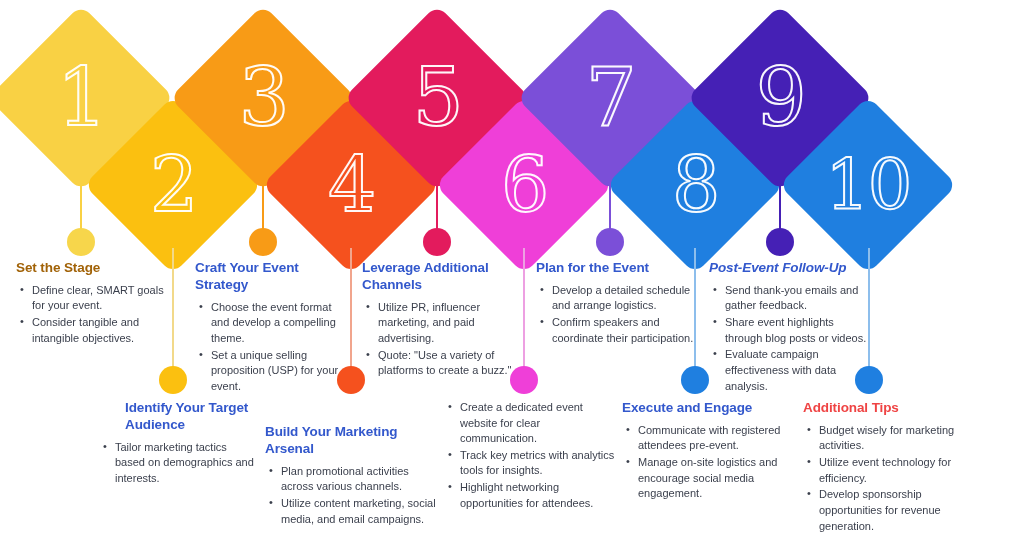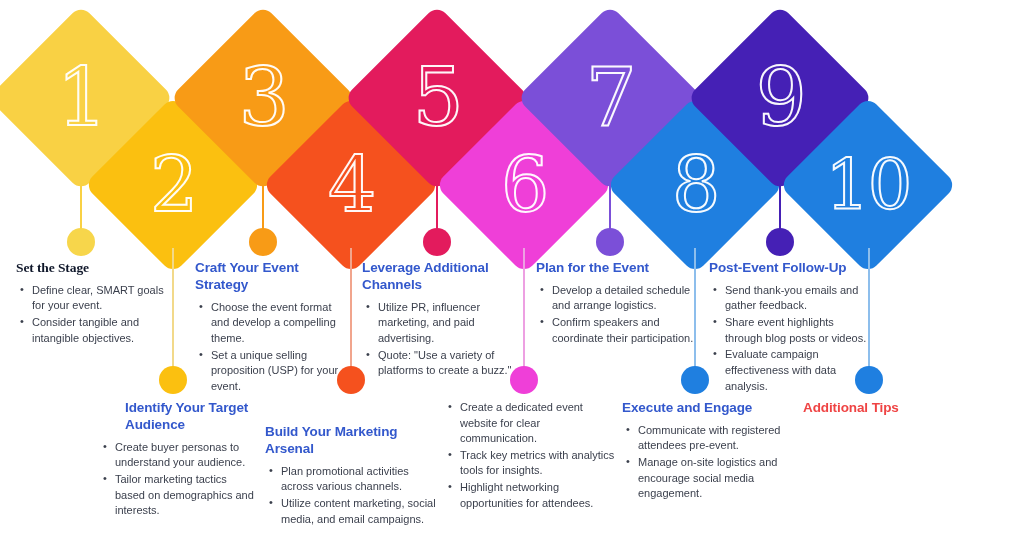--- a/index.html
+++ b/index.html
@@ -142,21 +142,21 @@
   <div class="conn-line" style="left:523px; top:248px; height:126px; background:#eda0e2;"></div>
   <div class="conn-dot" style="left:510px; top:366px; background:#ef3fd8;"></div>
 
   <div class="conn-line" style="left:694px; top:248px; height:126px; background:#8dbeec;"></div>
   <div class="conn-dot" style="left:681px; top:366px; background:#1f7fe0;"></div>
 
   <div class="conn-line" style="left:868px; top:248px; height:126px; background:#8dbeec;"></div>
   <div class="conn-dot" style="left:855px; top:366px; background:#1f7fe0;"></div>
 
   <div class="block" style="left:16px; top:260px; width:150px;">
-    <h3 style="color:#0f172a;font-family:Liberation Serif, serif;">Set the Stage</h3>
+    <h3 style="color:#a16207;">Set the Stage</h3>
     <ul>
       <li>Define clear, SMART goals for your event.</li>
       <li>Consider tangible and intangible objectives.</li>
     </ul>
   </div>
 
   <div class="block" style="left:195px; top:260px; width:148px;">
     <h3 style="color:#3358cc;">Craft Your Event Strategy</h3>
     <ul>
       <li>Choose the event format and develop a compelling theme.</li>
@@ -174,32 +174,31 @@
 
   <div class="block" style="left:536px; top:260px; width:162px;">
     <h3 style="color:#3358cc;">Plan for the Event</h3>
     <ul>
       <li>Develop a detailed schedule and arrange logistics.</li>
       <li>Confirm speakers and coordinate their participation.</li>
     </ul>
   </div>
 
   <div class="block" style="left:709px; top:260px; width:162px;">
-    <h3 style="color:#3358cc;">Post-Event Follow-Up</h3>
+    <h3 style="color:#3358cc;font-style:italic;">Post-Event Follow-Up</h3>
     <ul>
       <li>Send thank-you emails and gather feedback.</li>
       <li>Share event highlights through blog posts or videos.</li>
       <li>Evaluate campaign effectiveness with data analysis.</li>
     </ul>
   </div>
 
   <div class="block" style="left:99px; top:400px; width:160px;">
     <h3 style="color:#3358cc;margin-left:26px;">Identify Your Target Audience</h3>
     <ul>
-      <li>Create buyer personas to understand your audience.</li>
       <li>Tailor marketing tactics based on demographics and interests.</li>
     </ul>
   </div>
 
   <div class="block" style="left:265px; top:400px; width:172px;margin-top:24px;">
     <h3 style="color:#3358cc;">Build Your Marketing Arsenal</h3>
     <ul>
       <li>Plan promotional activities across various channels.</li>
       <li>Utilize content marketing, social media, and email campaigns.</li>
     </ul>
@@ -216,15 +215,20 @@
   <div class="block" style="left:622px; top:400px; width:170px;">
     <h3 style="color:#3358cc;">Execute and Engage</h3>
     <ul>
       <li>Communicate with registered attendees pre-event.</li>
       <li>Manage on-site logistics and encourage social media engagement.</li>
     </ul>
   </div>
 
   <div class="block" style="left:803px; top:400px; width:162px;">
     <h3 style="color:#ef4444;">Additional Tips</h3>
+    <ul>
+      <li>Budget wisely for marketing activities.</li>
+      <li>Utilize event technology for efficiency.</li>
+      <li>Develop sponsorship opportunities for revenue generation.</li>
+    </ul>
   </div>
 
 </div>
 
 </body></html>

